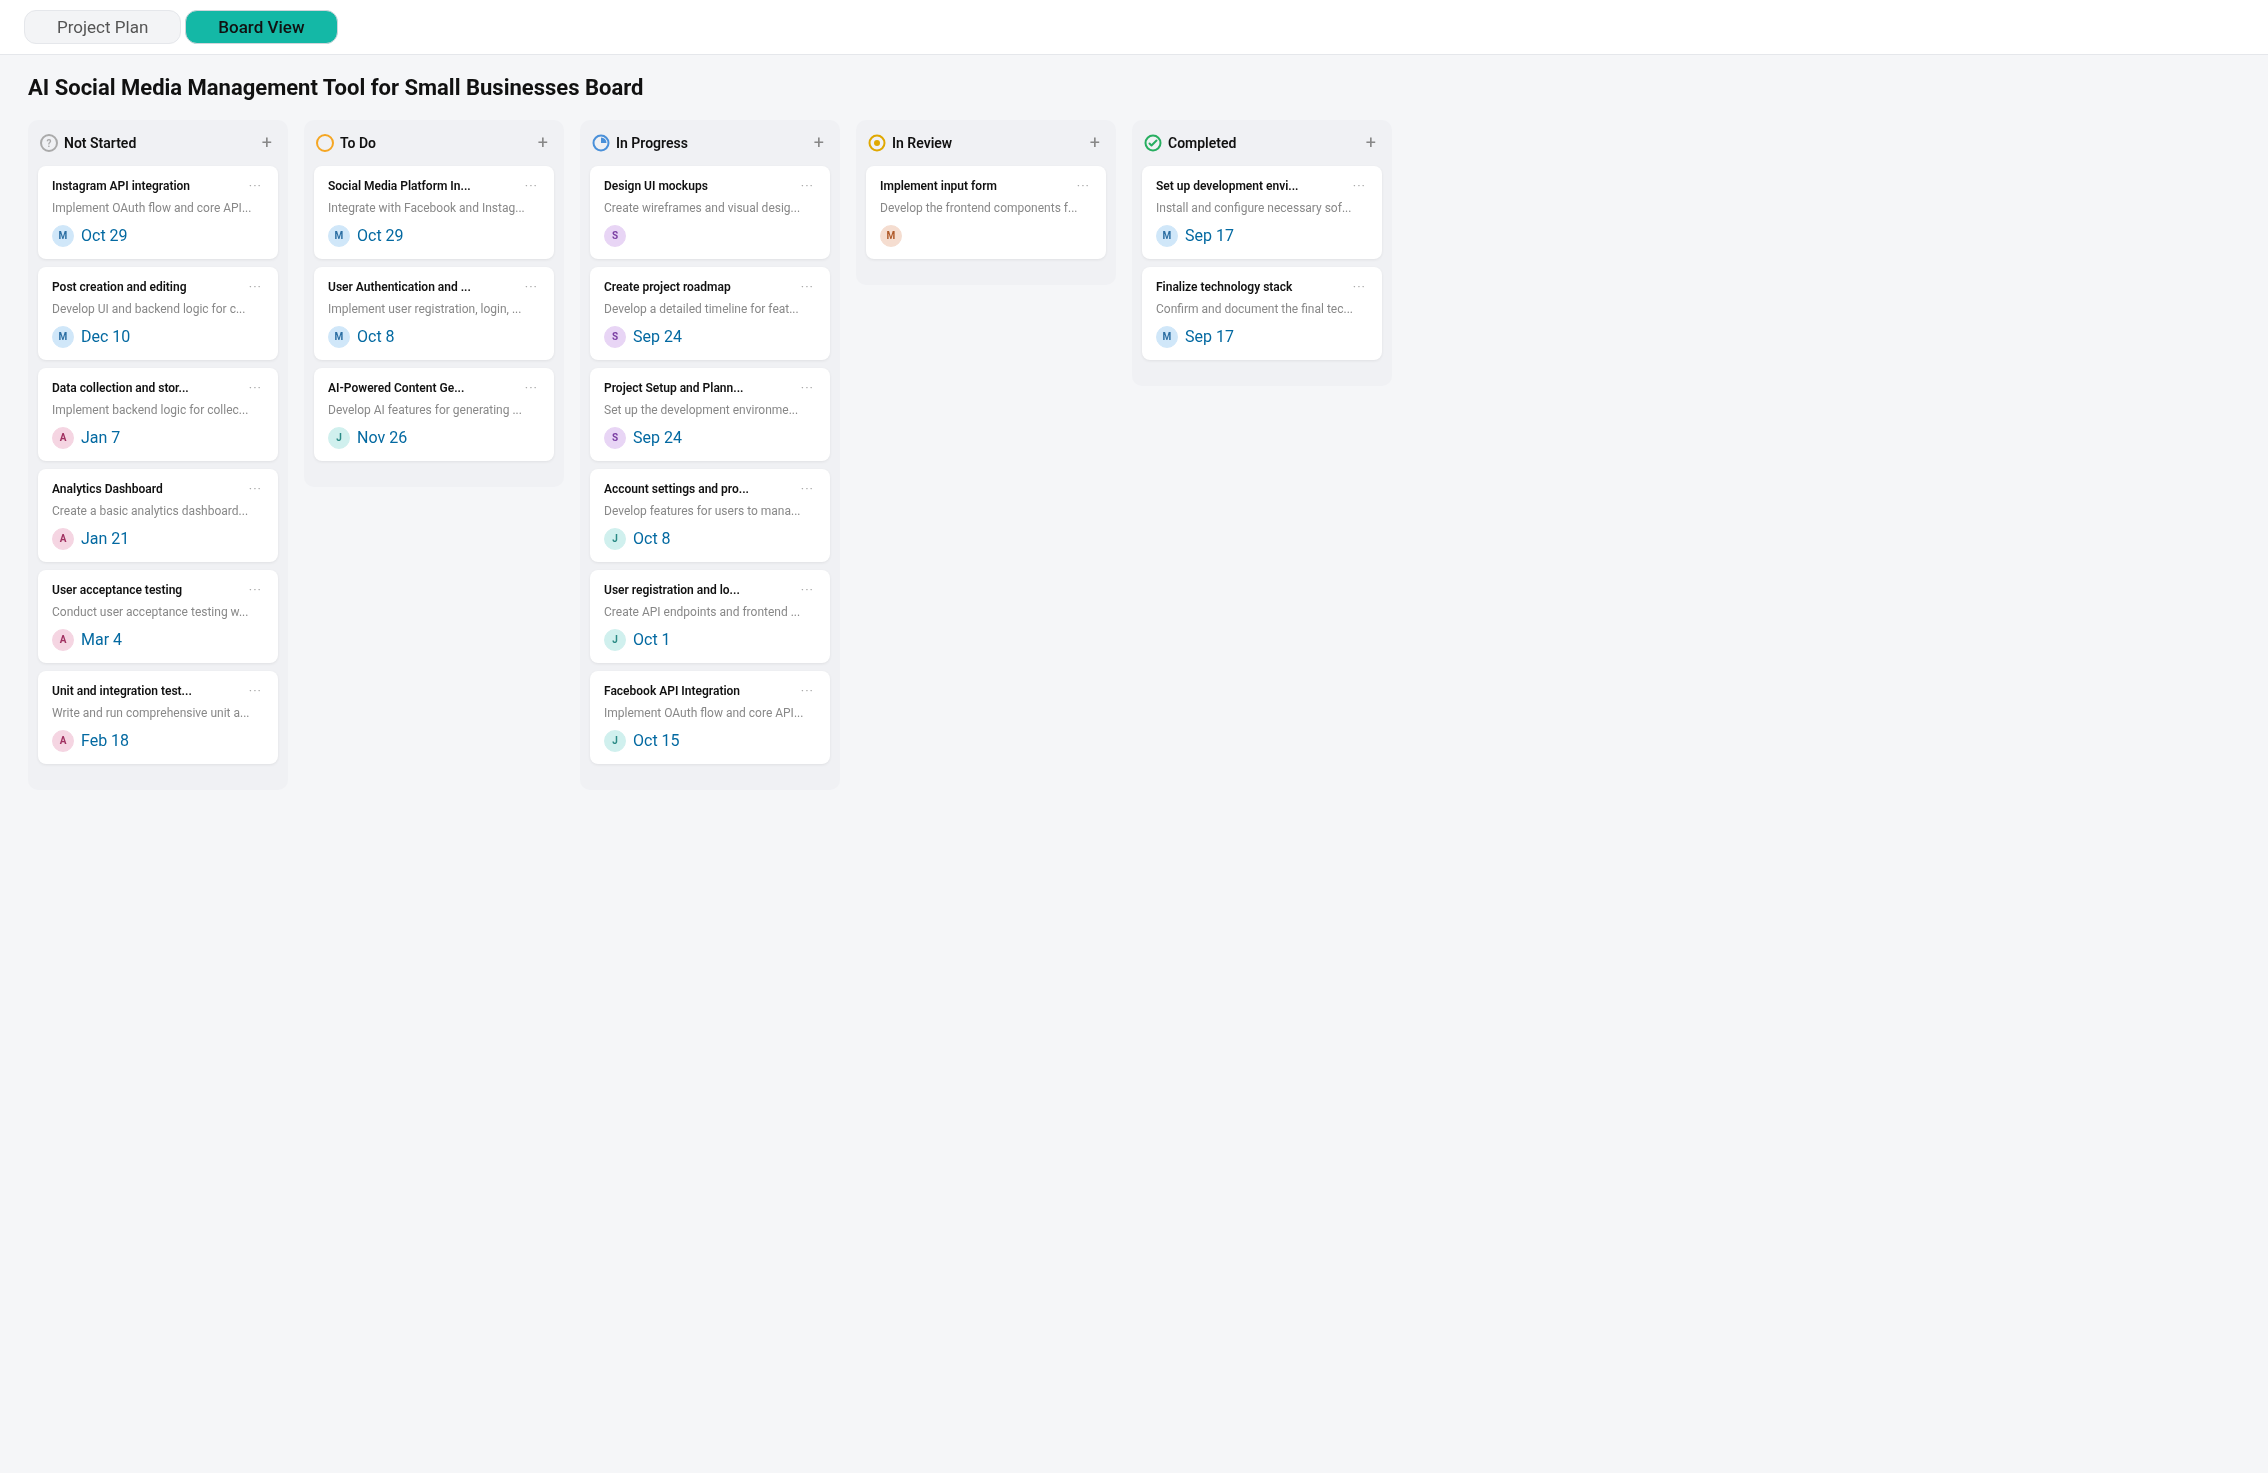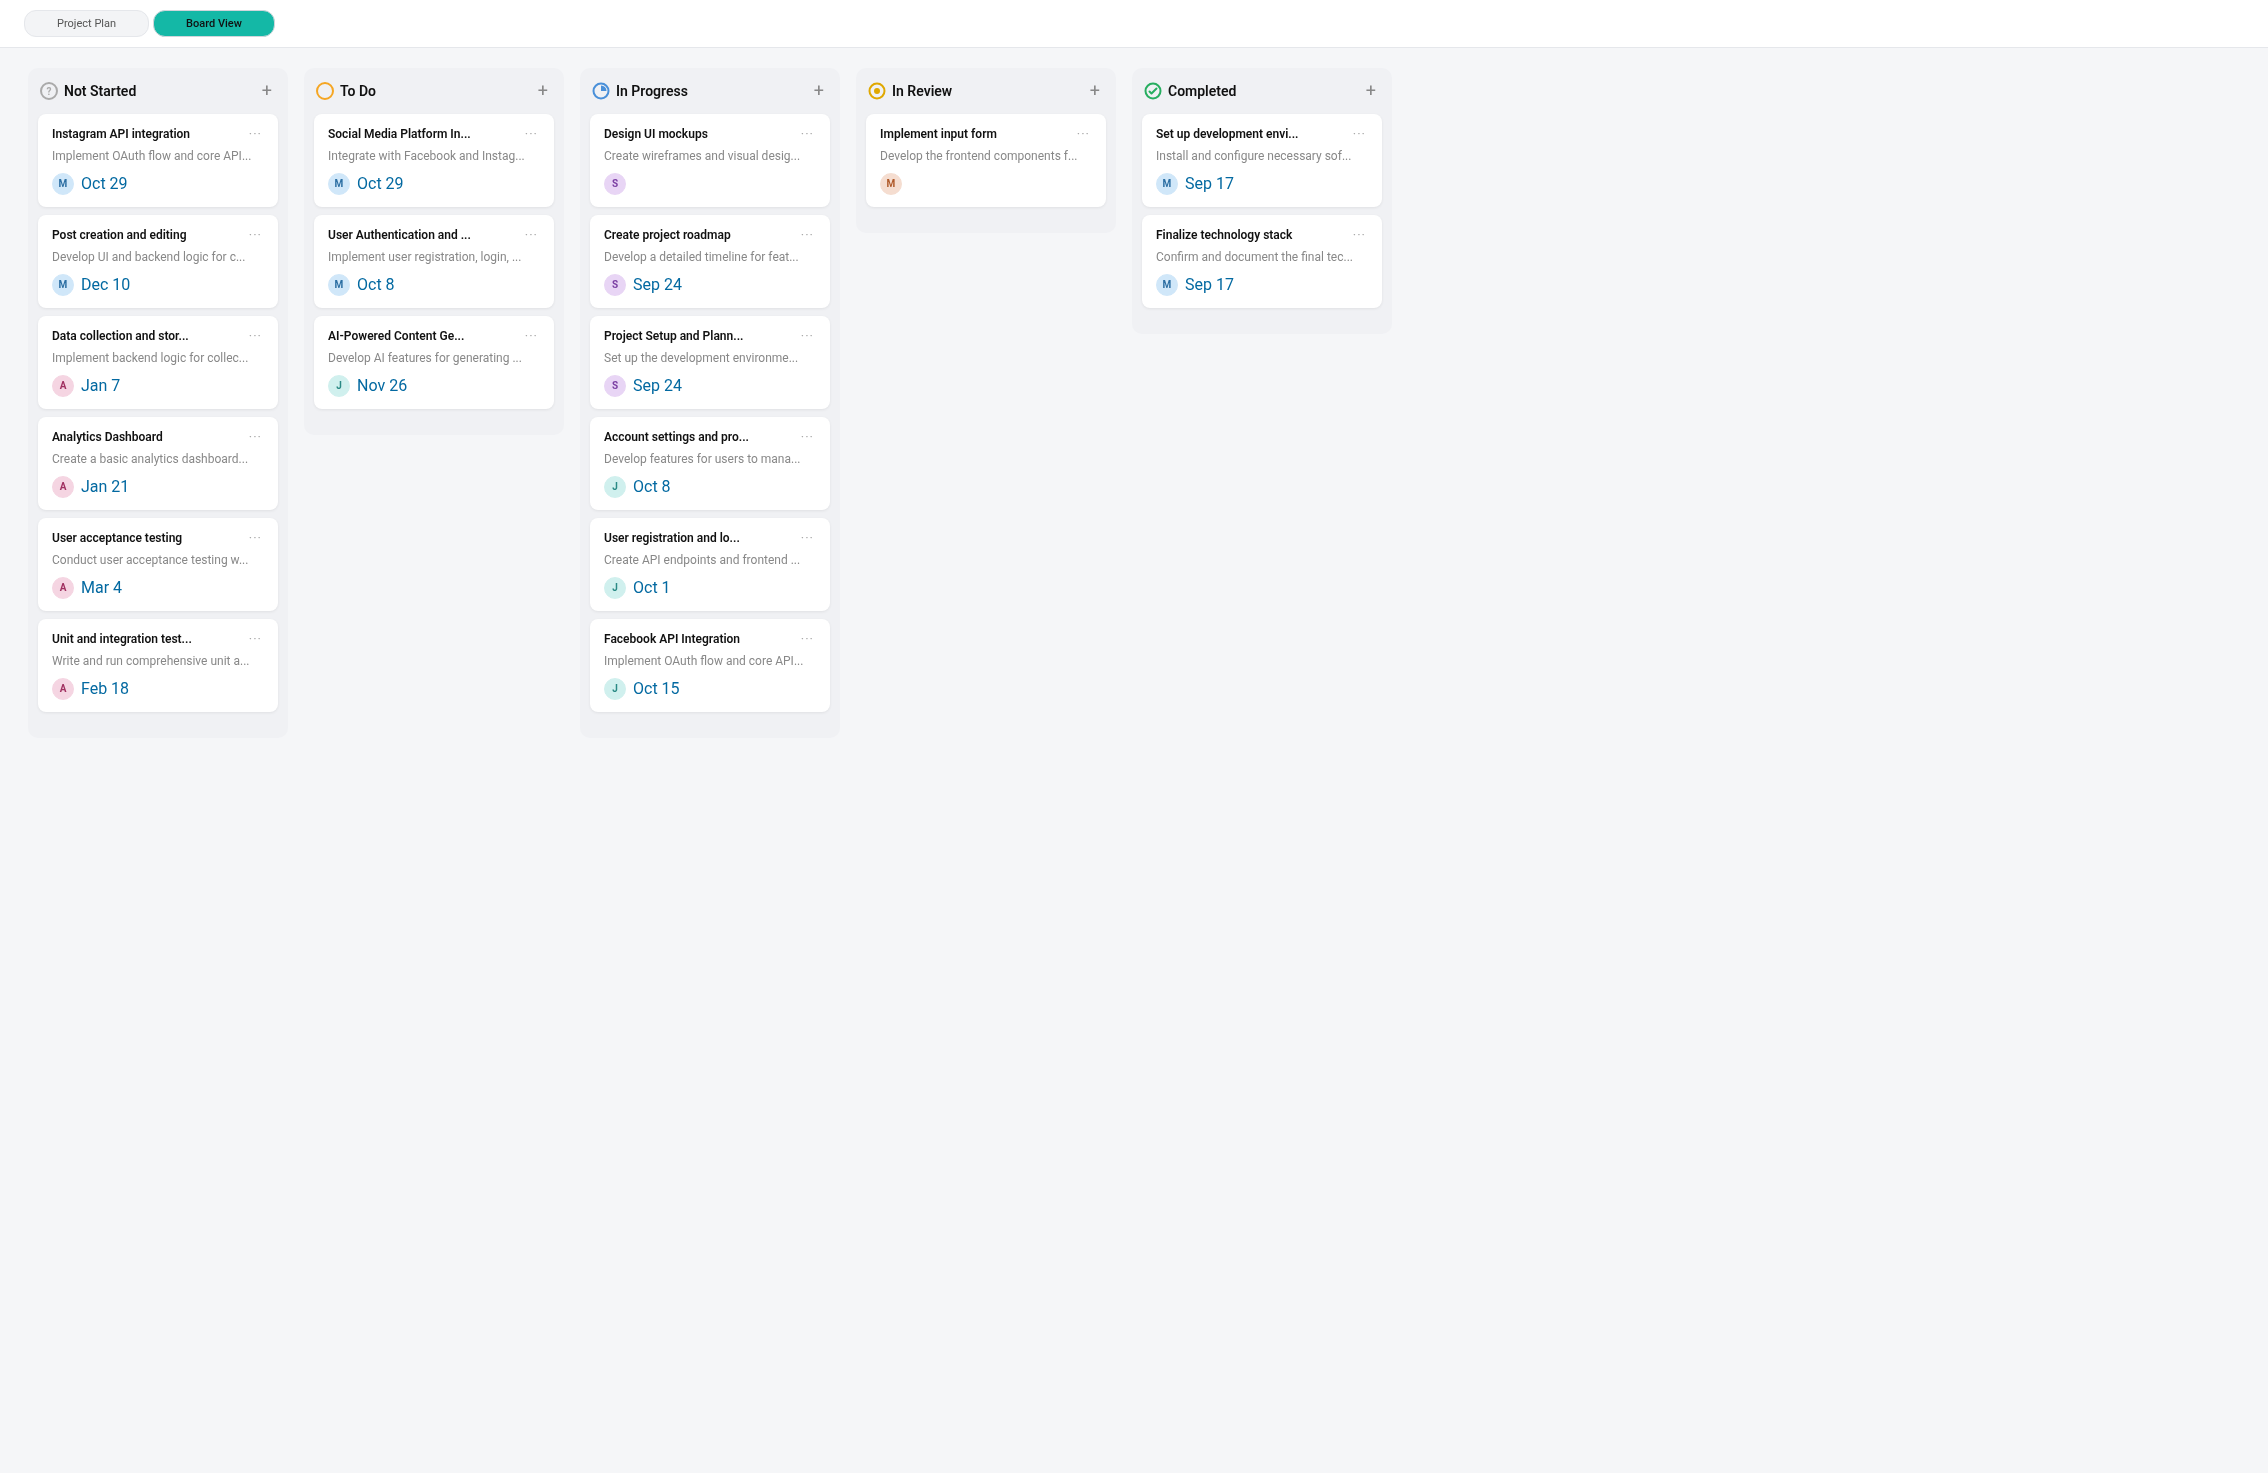--- a/index.html
+++ b/index.html
@@ -13,21 +13,21 @@
       background: #fff;
       border-bottom: 1px solid #e5e7eb;
       padding: 10px 24px;
       display: flex;
       align-items: center;
       gap: 4px;
     }
     .tab {
       padding: 6px 32px;
       border-radius: 12px;
-      font-size: 11px;
+      font-size: 17px;
       cursor: pointer;
       color: #555;
       border: 1px solid transparent;
     }
     .tab.inactive {
       background: #f3f4f6;
       border-color: #e5e7eb;
     }
     .tab.active {
       background: #14b8a6;
@@ -154,20 +154,21 @@
   </style>
 </head>
 <body>
 
 <div class="top-bar">
 <div class="tab inactive">Project Plan</div>
     <div class="tab active">Board View</div>
   </div>
 
 <div class="page-content">
+  <h1 class="board-title">AI Social Media Management Tool for Small Businesses Board</h1>
   <div class="board-columns" id="board-columns">
       <div class="column">
         <div class="column-header">
           <div class="column-header-left">
             <span class="col-icon">
               <span style="display:inline-flex;align-items:center;justify-content:center;width:18px;height:18px;border-radius:50%;border:2px solid #aaa;font-size:10px;color:#aaa;font-weight:700;">?</span>
             </span>
             <span class="col-title">Not Started</span>
           </div>
           <span class="col-add">+</span>

